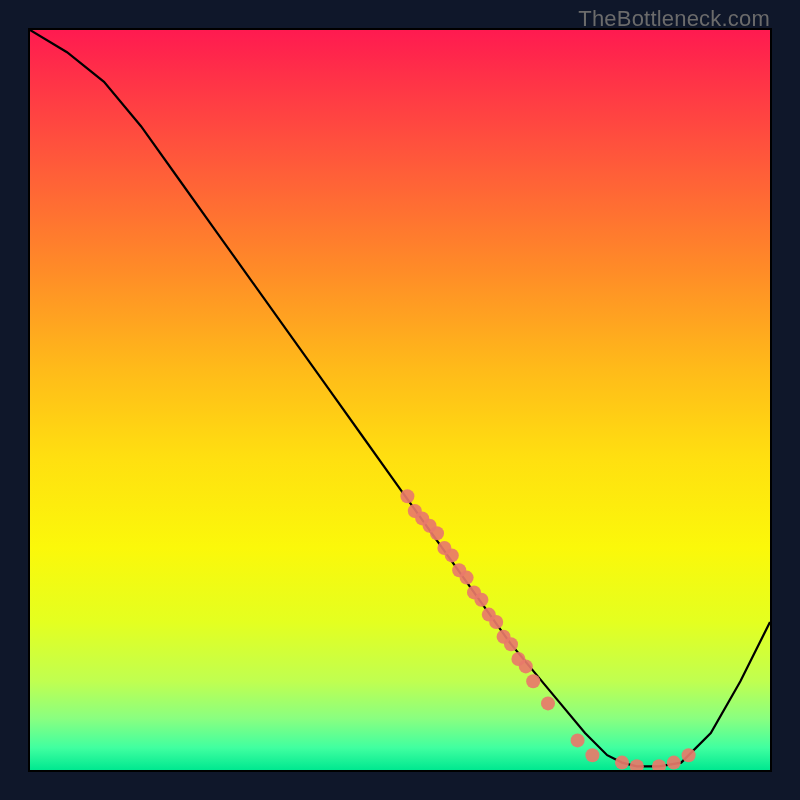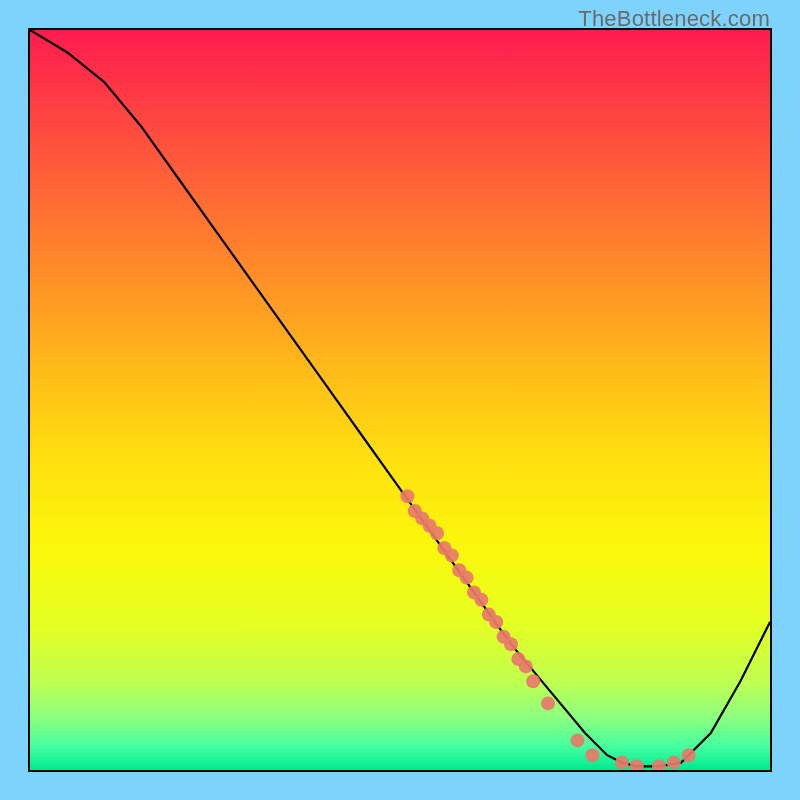--- a/index.html
+++ b/index.html
@@ -7,21 +7,21 @@
     padding: 0;
     width: 800px;
     height: 800px;
     overflow: hidden;
     font-family: Arial, Helvetica, sans-serif;
   }
   .chart-container {
     position: relative;
     width: 800px;
     height: 800px;
-    background: #7dd3fc;
+    background: #0f172a;
   }
   .plot-area {
     position: absolute;
     left: 28px;
     top: 28px;
     width: 744px;
     height: 744px;
     border: 2px solid #000;
     box-sizing: border-box;
     overflow: hidden;

